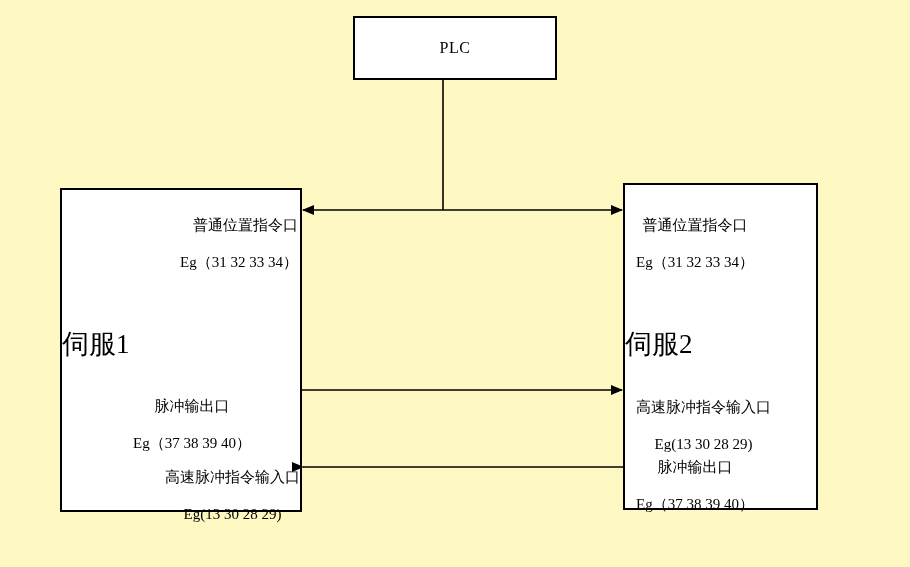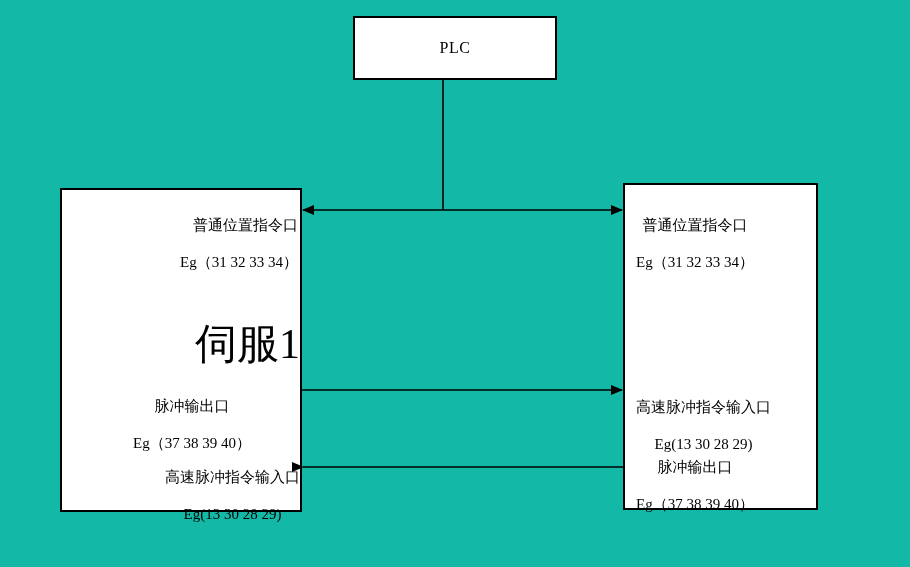--- a/index.html
+++ b/index.html
@@ -4,21 +4,21 @@
 <style>
   html, body {
     margin: 0;
     padding: 0;
     background: #ffffff;
   }
   .canvas {
     position: relative;
     width: 910px;
     height: 567px;
-    background: #14b8a6;
+    background: #fef9c3;
     font-family: "Liberation Serif", "DejaVu Serif", serif;
     color: #000000;
     overflow: hidden;
   }
   .node {
     position: absolute;
     border: 2px solid #000000;
     background: #ffffff;
     box-sizing: border-box;
   }
@@ -43,22 +43,22 @@
   }
   .servo2-node {
     left: 623px;
     top: 183px;
     width: 195px;
     height: 327px;
   }
   .servo-title {
     position: absolute;
     width: 100%;
-    text-align: right;
-    font-size: 42px;
+    text-align: left;
+    font-size: 27px;
     line-height: 44px;
     white-space: nowrap;
   }
   .servo1-node .servo-title { top: 132px; }
   .servo2-node .servo-title { top: 137px; }
   .port {
     position: absolute;
     font-size: 15px;
     line-height: 23px;
     white-space: nowrap;
@@ -130,20 +130,21 @@
       <span class="port-name">高速脉冲指令输入口</span>
       <span class="port-eg">Eg(13 30 28 29)</span>
     </div>
   </div>
 
   <div class="node servo2-node">
     <div class="port s2-port-normal">
       <span class="port-name">普通位置指令口</span>
       <span class="port-eg">Eg（31 32 33 34）</span>
     </div>
+    <div class="servo-title">伺服2</div>
     <div class="port s2-port-hs-in">
       <span class="port-name">高速脉冲指令输入口</span>
       <span class="port-eg">Eg(13 30 28 29)</span>
     </div>
     <div class="port s2-port-pulse-out">
       <span class="port-name">脉冲输出口</span>
       <span class="port-eg">Eg（37 38 39 40）</span>
     </div>
   </div>
 

